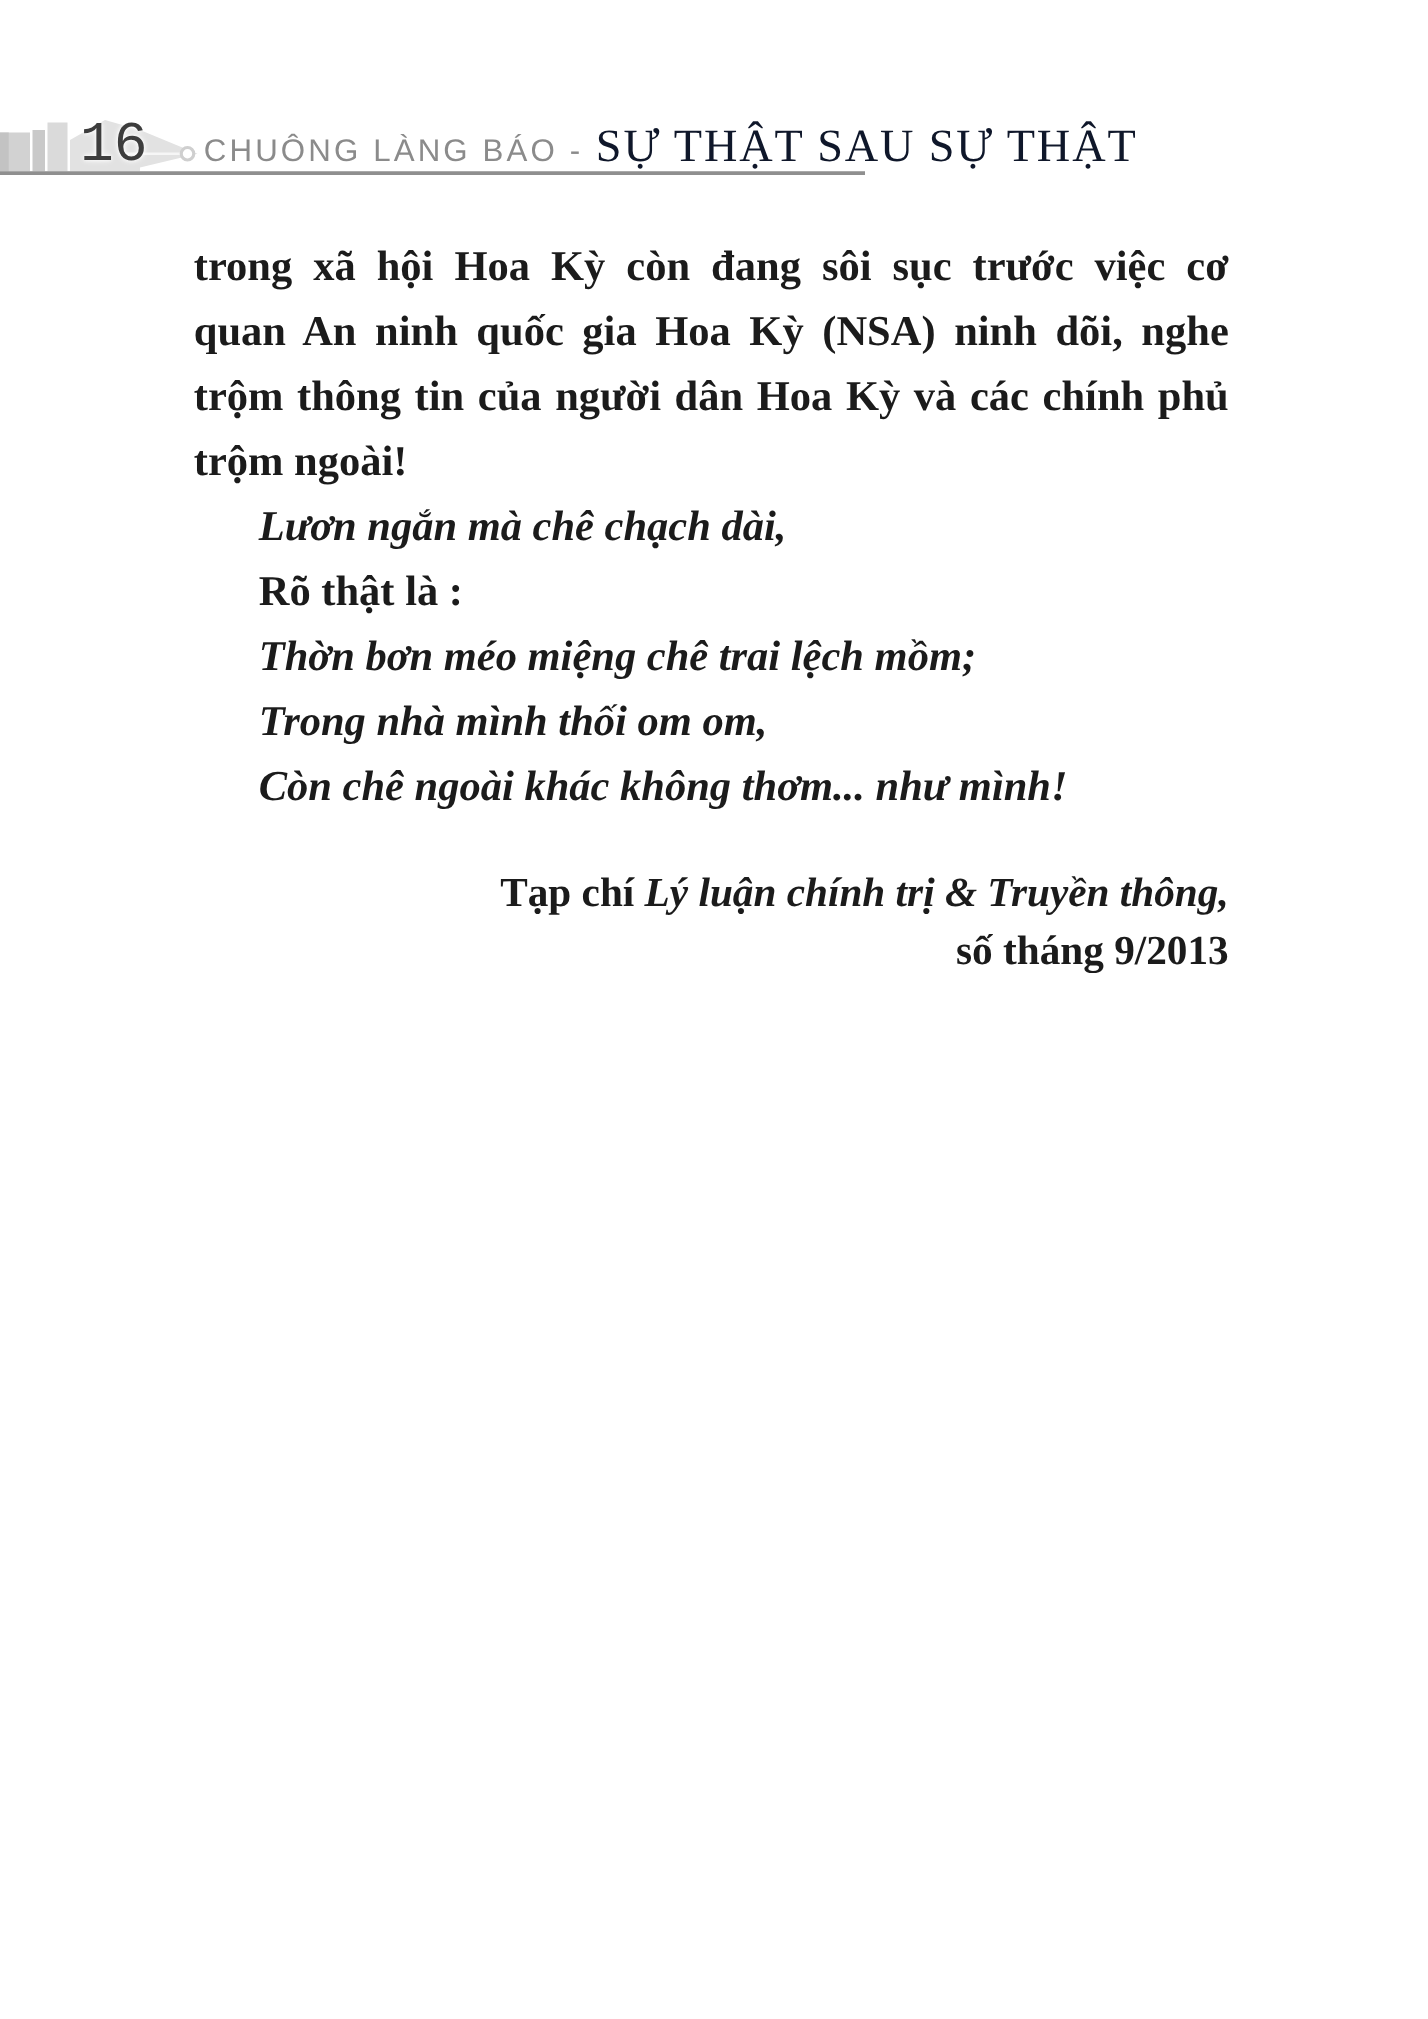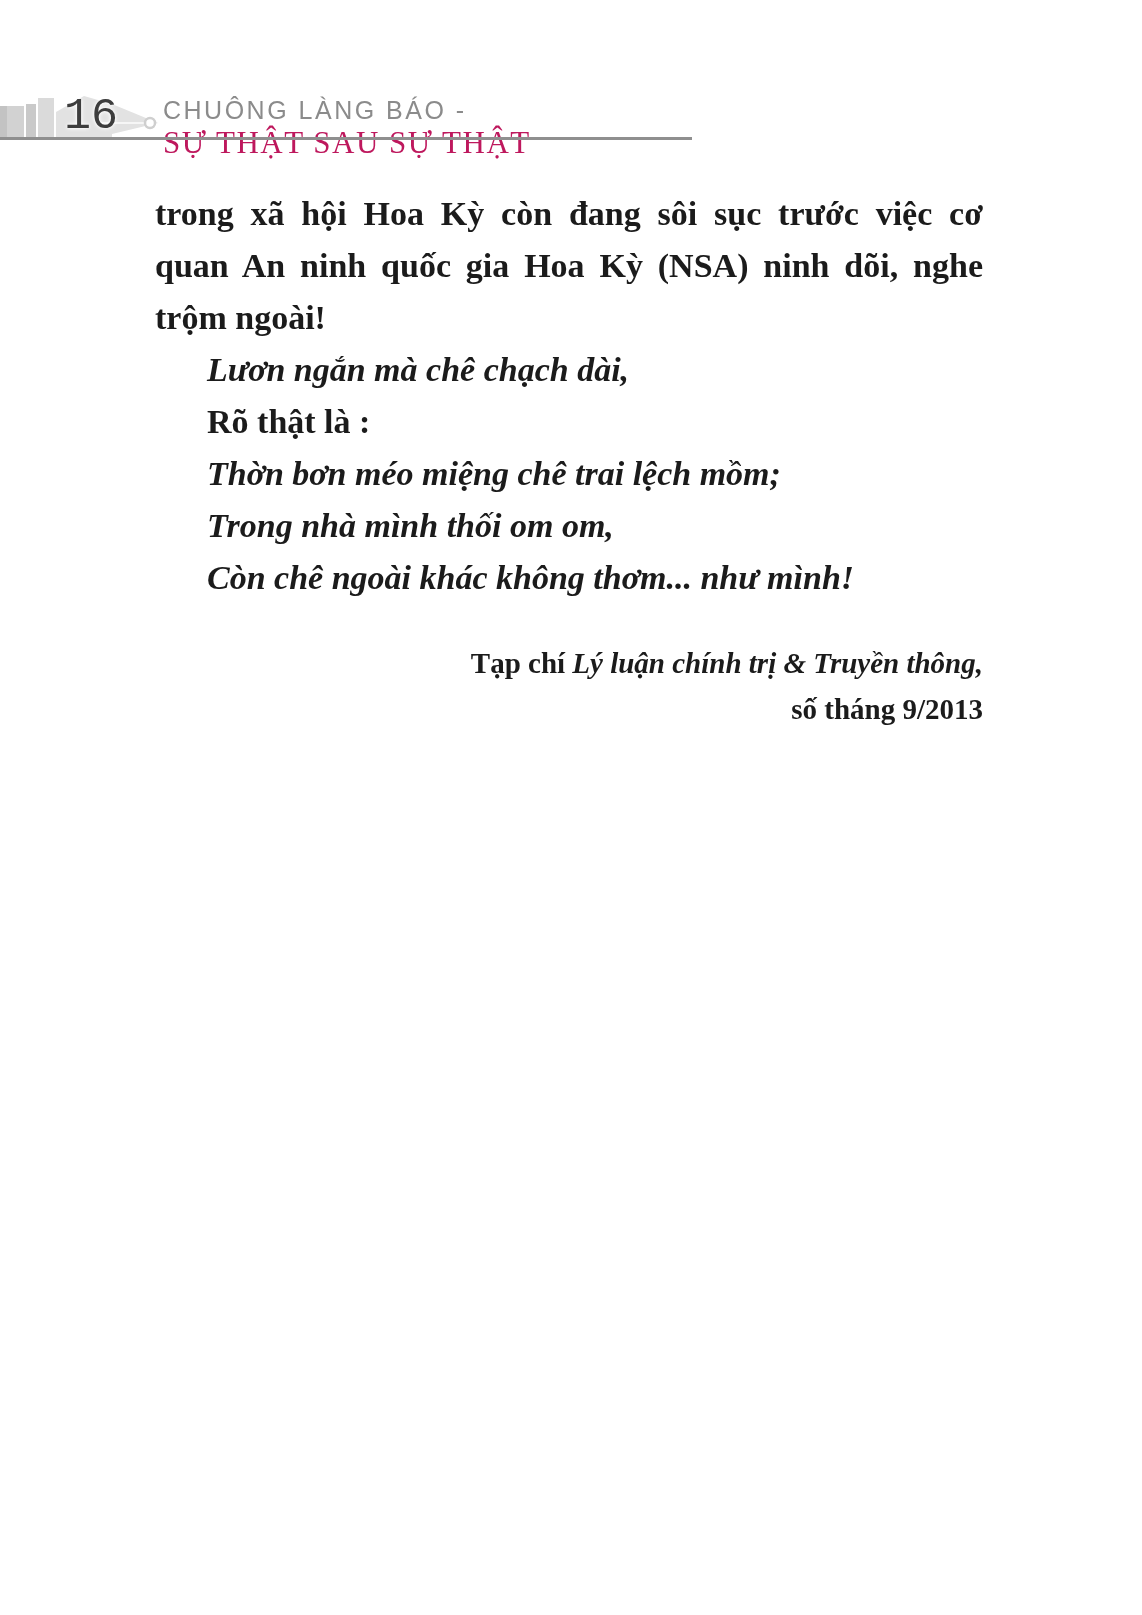--- a/index.html
+++ b/index.html
@@ -50,36 +50,35 @@
     color: #3d3d3d;
     text-shadow: 0 0 5px #ffffff, 0 0 3px #ffffff;
   }
   .header-titles {
     position: absolute;
     left: 163px;
     top: 96px;
     display: flex;
     align-items: baseline;
     white-space: nowrap;
-    flex-direction: column;
   }
   .running-series {
     font-family: "Liberation Sans", "DejaVu Sans", sans-serif;
     font-weight: 400;
     font-size: 25px;
     letter-spacing: 2.5px;
     color: #8b8b8b;
     margin-right: 10px;
   }
   .running-title {
     font-family: "Liberation Serif", "DejaVu Serif", serif;
     font-weight: 500;
-    font-size: 31px;
+    font-size: 37px;
     letter-spacing: 1.5px;
-    color: #be185d;
+    color: #0f172a;
   }
 
   
   .content {
     position: absolute;
     left: 155px;
     top: 188px;
     width: 828px;
     font-size: 34px;
     line-height: 52px;
@@ -89,21 +88,21 @@
   .just {
     text-align: justify;
     text-align-last: justify;
   }
   .indent { padding-left: 52px; }
   .italic { font-style: italic; }
 
   .attribution {
     margin-top: 36px;
     text-align: right;
-    font-size: 29px;
+    font-size: 33px;
     line-height: 46px;
   }
 </style>
 </head>
 <body>
 
 <div class="page">
 
   <header class="header">
     <svg class="deco-svg" viewBox="0 0 160 48" aria-hidden="true">
@@ -120,20 +119,21 @@
     <div class="header-titles">
       <span class="running-series">CHUÔNG LÀNG BÁO - </span>
       <span class="running-title">SỰ THẬT SAU SỰ THẬT</span>
     </div>
     <div class="header-rule"></div>
   </header>
 
   <main class="content">
     <div class="line just">trong xã hội Hoa Kỳ còn đang sôi sục trước việc cơ</div>
     <div class="line just">quan An ninh quốc gia Hoa Kỳ (NSA) ninh dõi, nghe</div>
+    <div class="line just">trộm thông tin của người dân Hoa Kỳ và các chính phủ</div>
     <div class="line">trộm ngoài!</div>
 
     <div class="line indent italic">Lươn ngắn mà chê chạch dài,</div>
 
     <div class="line indent">Rõ thật là :</div>
     <div class="line indent italic">Thờn bơn méo miệng chê trai lệch mồm;</div>
     <div class="line indent italic">Trong nhà mình thối om om,</div>
     <div class="line indent italic">Còn chê ngoài khác không thơm... như mình!</div>
 
     <div class="attribution">

